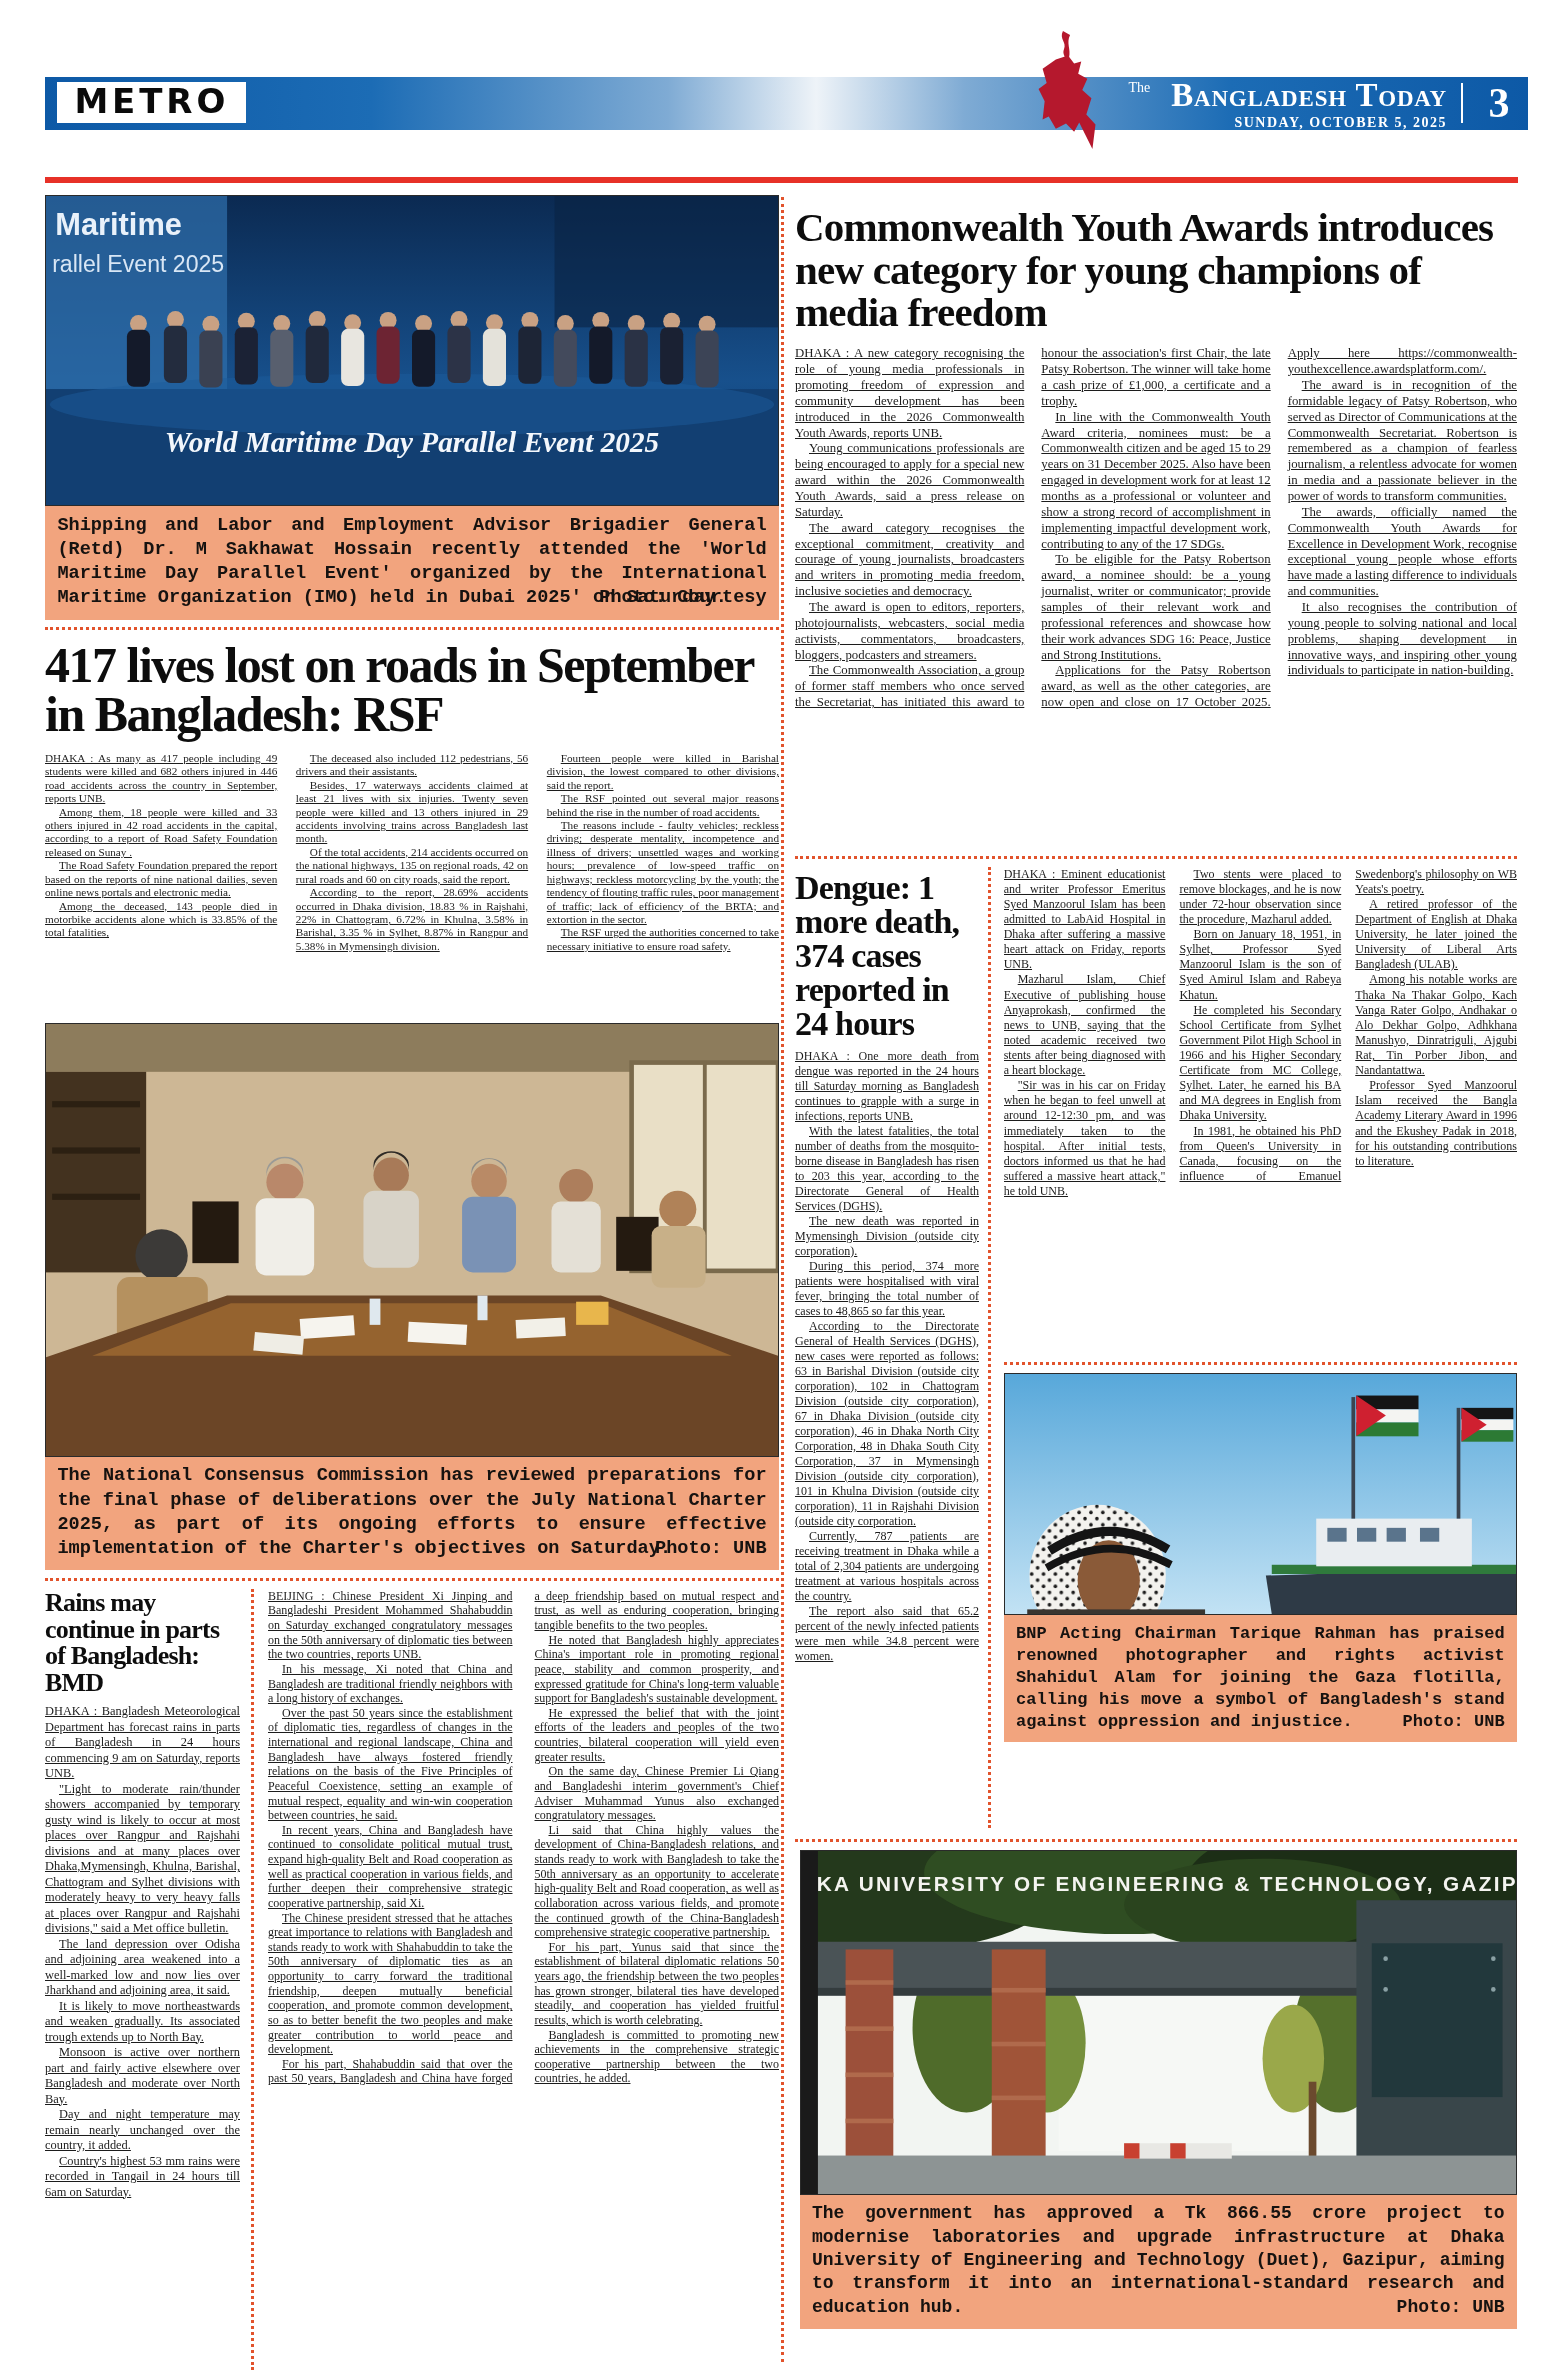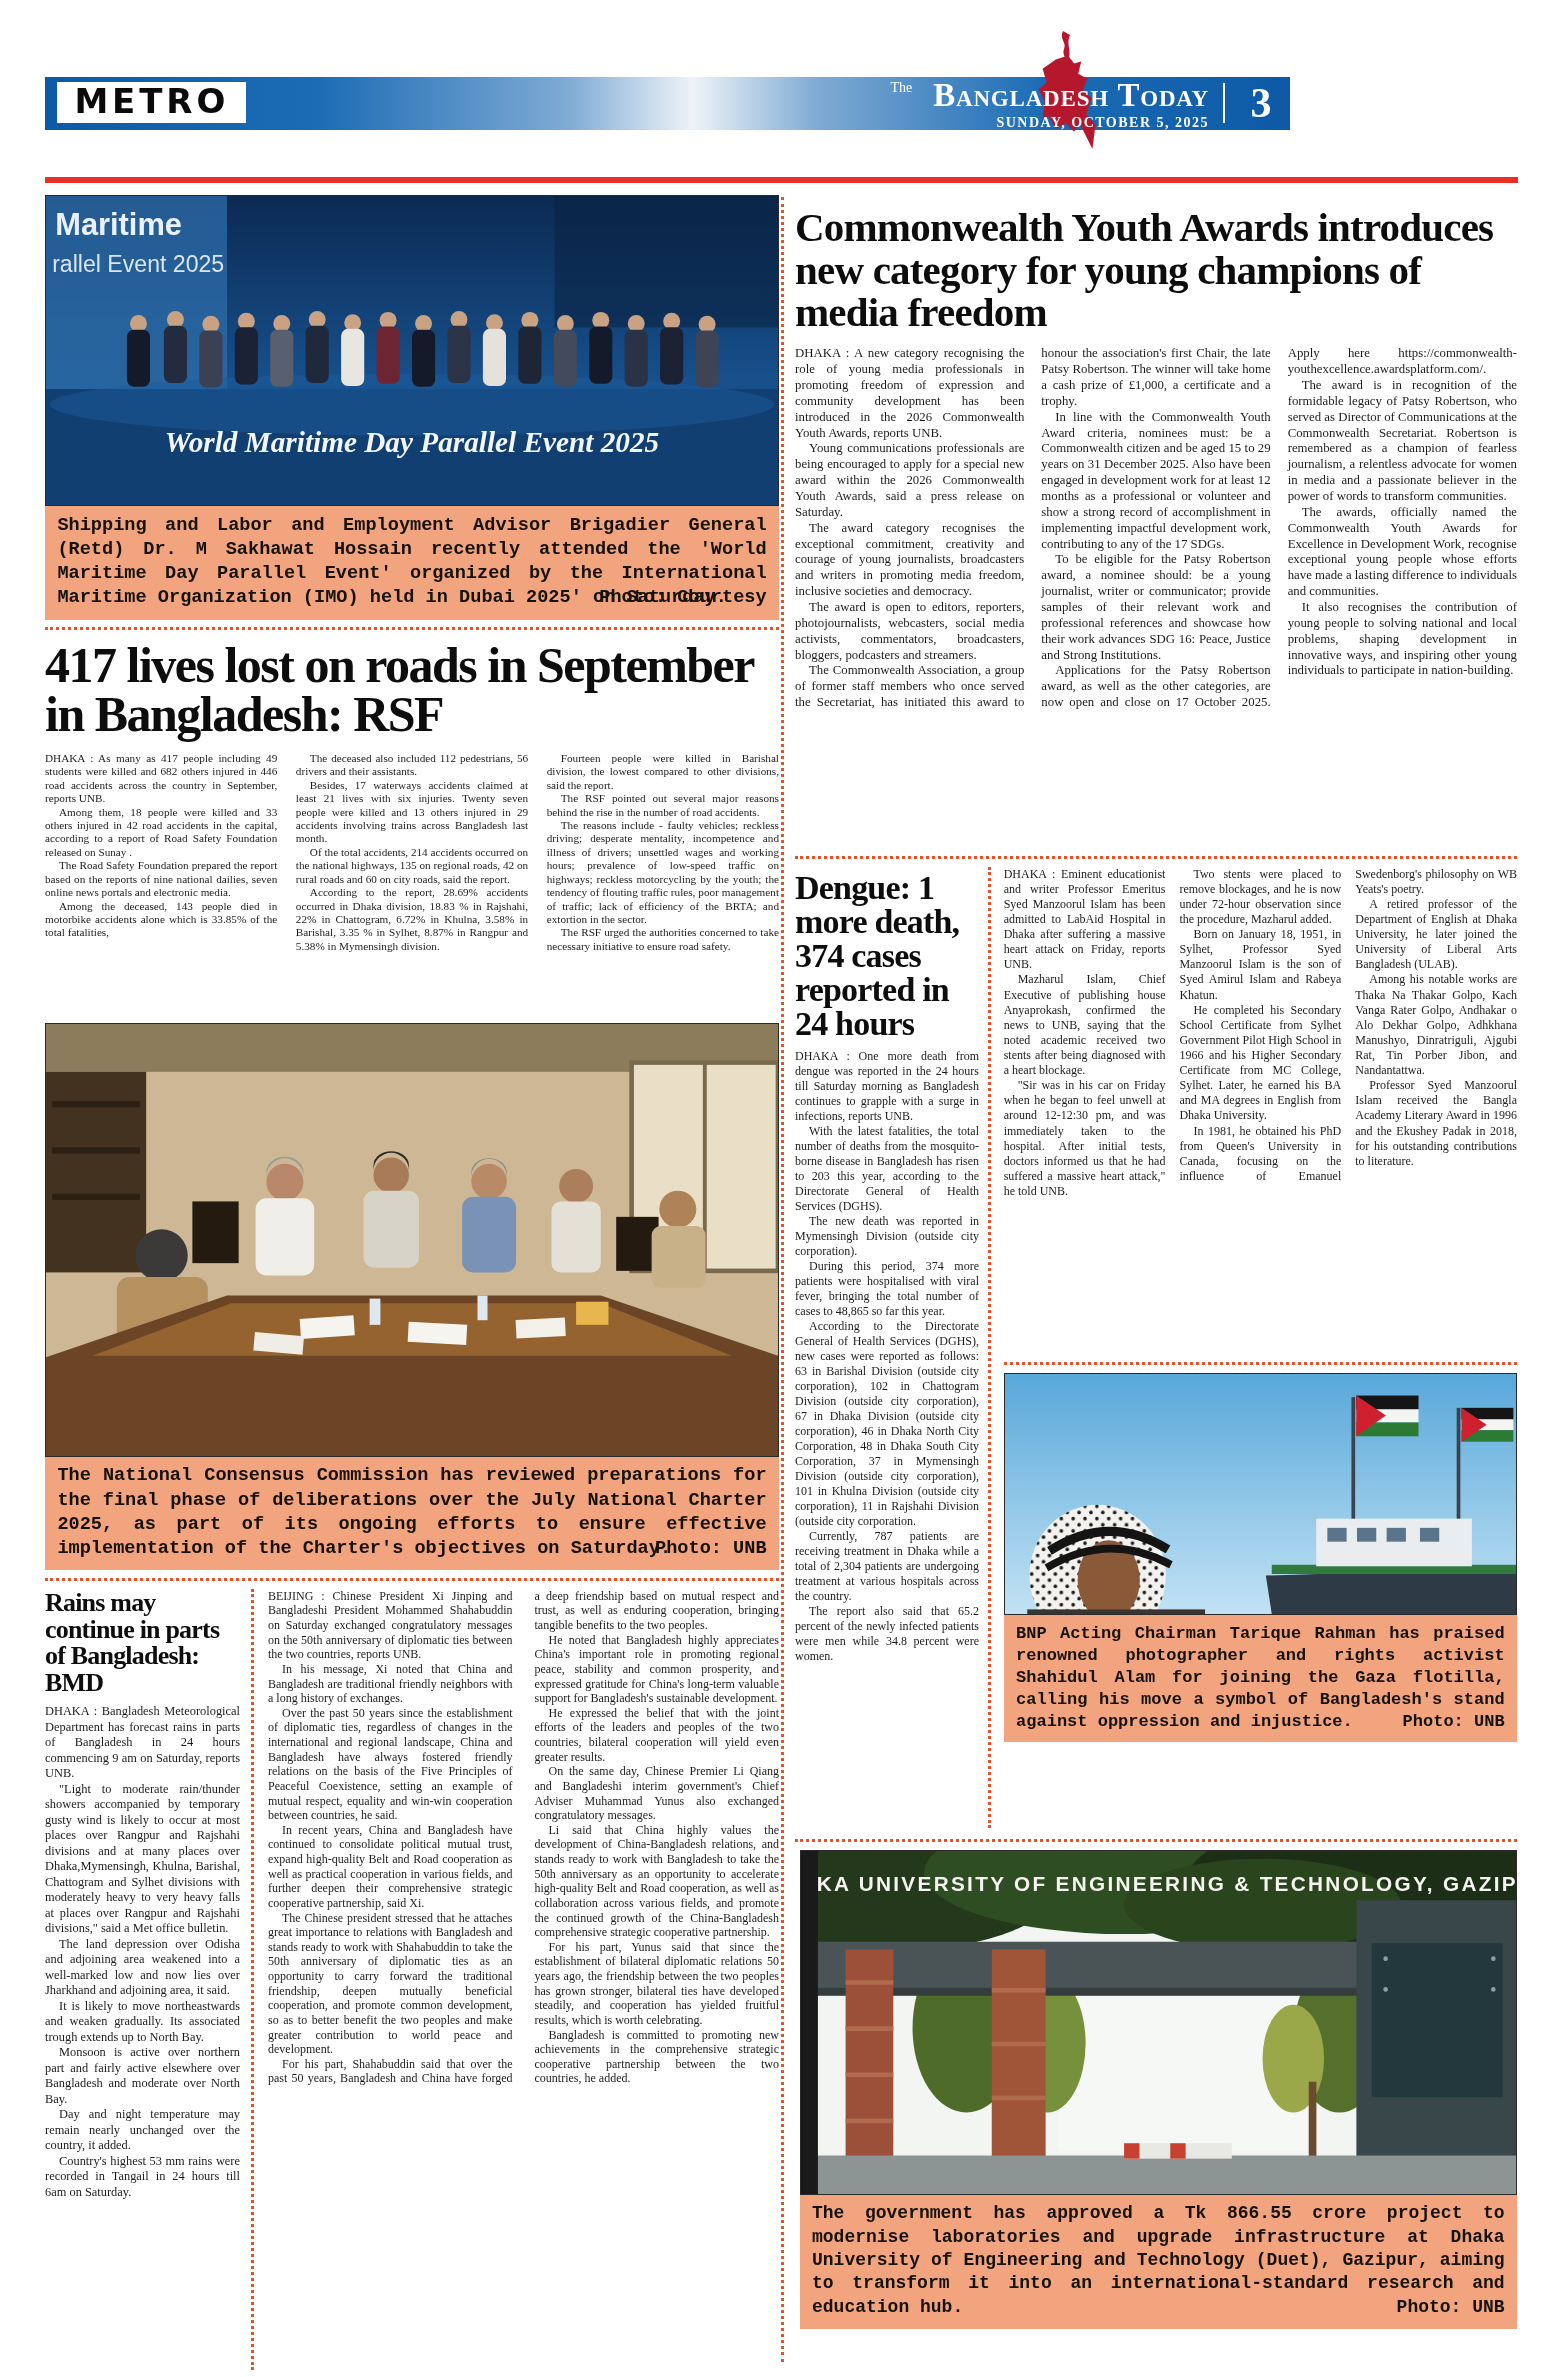--- a/index.html
+++ b/index.html
@@ -1,20 +1,20 @@
 <!DOCTYPE html>
 <html style="font-size:12.4px"><head>
 <meta charset="utf-8">
 <style>
   html,body{margin:0;padding:0;background:#ffffff;}
   .page{position:relative;width:1549px;height:2377px;background:#fff;overflow:hidden;
         font-family:"Liberation Serif",serif;color:#121212;}
 
   
-  .header-bar{position:absolute;left:45px;top:77px;width:1245px;height:53px;
+  .header-bar{position:absolute;left:45px;top:77px;width:1483px;height:53px;
     background:linear-gradient(90deg,#0d59a6 0%,#1c6cb5 22%,#7fabd4 42%,#eef3f8 52%,#7fabd4 62%,#1c6cb5 80%,#0d59a6 100%);}
   .metro-box{position:absolute;left:12.4px;top:5.4px;background:#ffffff;padding:1.5px 17px 3.1px;}
   .metro-text{font-family:"DejaVu Sans",sans-serif;font-weight:900;font-size:34px;
     letter-spacing:3.9px;color:#0a0a0a;line-height:1.05;}
   .map-icon{position:absolute;left:970px;top:-48px;width:102px;height:122px;}
   .brand-block{position:absolute;right:81px;top:1.5px;text-align:right;color:#fff;line-height:1;}
   .brand-the{display:inline-block;font-size:14px;font-weight:normal;vertical-align:top;margin-right:21px;margin-top:2.3px;}
   .brand-name{font-variant:small-caps;font-weight:bold;font-size:33px;letter-spacing:0.8px;}
   .brand-date{font-size:14px;font-weight:bold;letter-spacing:1.5px;margin-top:4.6px;}
   .page-divider{position:absolute;right:65px;top:6.2px;width:2.3px;height:40px;background:#fff;}
@@ -42,21 +42,21 @@
   
   h1,h2,h3{font-family:"Liberation Serif",serif;color:#0d0d0d;margin:0;font-weight:bold;}
   .hl-rsf{font-size:50px;line-height:0.98;letter-spacing:-1.5px;margin:11px 0 12.4px;}
   .hl-cw{font-size:41px;line-height:1.04;letter-spacing:-0.8px;margin:11px 0 12.4px;}
   .hl-dengue{font-size:34px;line-height:1.0;letter-spacing:-0.8px;margin:4.6px 0 7.7px;}
   .hl-edu{font-size:36px;line-height:1.05;letter-spacing:-0.8px;margin:6.2px 0 11px;}
   .hl-rains{font-size:26px;line-height:1.02;letter-spacing:-0.8px;margin:1.5px 0 7.7px;}
   .hl-xi{font-size:45px;line-height:1.0;letter-spacing:-0.8px;margin:0 0 14px;}
 
   
-  .body-text{text-align:justify;color:#1c1c1c;}
+  .body-text{text-align:justify;color:#1c1c1c;text-decoration:underline;}
   .body-text p{margin:0;text-indent:14px;}
   .body-text p.lead{text-indent:0;}
   .rsf-body{column-count:3;column-gap:18.6px;font-size:11.2px;line-height:1.2;height:260px;overflow:hidden;}
   .cw-body{column-count:3;column-gap:17px;font-size:12.8px;line-height:1.24;height:502px;overflow:hidden;}
   .dengue-body{font-size:12px;line-height:1.25;height:779px;overflow:hidden;}
   .edu-body{column-count:3;column-gap:14px;font-size:12px;line-height:1.26;height:488px;overflow:hidden;}
   .rains-body{font-size:12.4px;line-height:1.25;height:666px;overflow:hidden;}
   .xi-body{column-count:2;column-gap:22px;font-size:12px;line-height:1.22;height:657px;overflow:hidden;}
 
   .mid-row{display:flex;}

